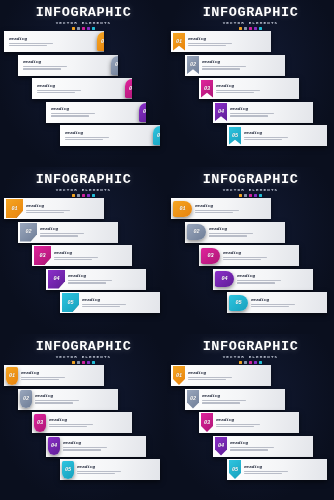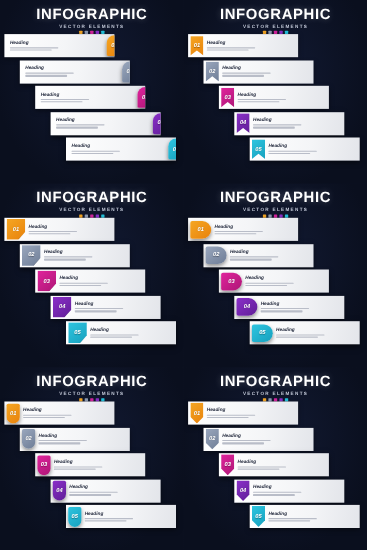--- a/index.html
+++ b/index.html
@@ -15,20 +15,21 @@
     grid-template-columns:167px 167px;
     grid-template-rows:167px 167px 166px;
     background:#0b1020;
   }
   .panel{
     position:relative;
     width:167px;height:100%;
     box-sizing:border-box;
     overflow:hidden;
     background:radial-gradient(ellipse at 50% 40%, #121a33 0%, #0a0f1e 75%);
+    font-family:Liberation Mono, monospace;
   }
   
   .hdr{position:absolute;left:0;right:0;top:6px;text-align:center;}
   .hdr .title{
     font-size:13.5px;font-weight:700;letter-spacing:.6px;
     color:#ffffff;line-height:13px;
     text-shadow:0 0 6px rgba(255,255,255,.25);
   }
   .hdr .sub{
     font-size:4.2px;font-weight:700;letter-spacing:1.2px;

